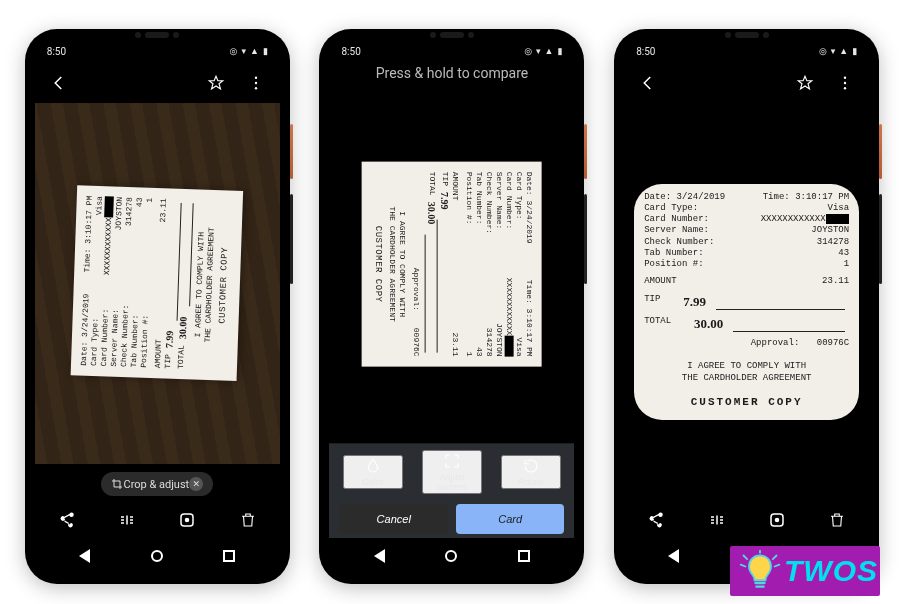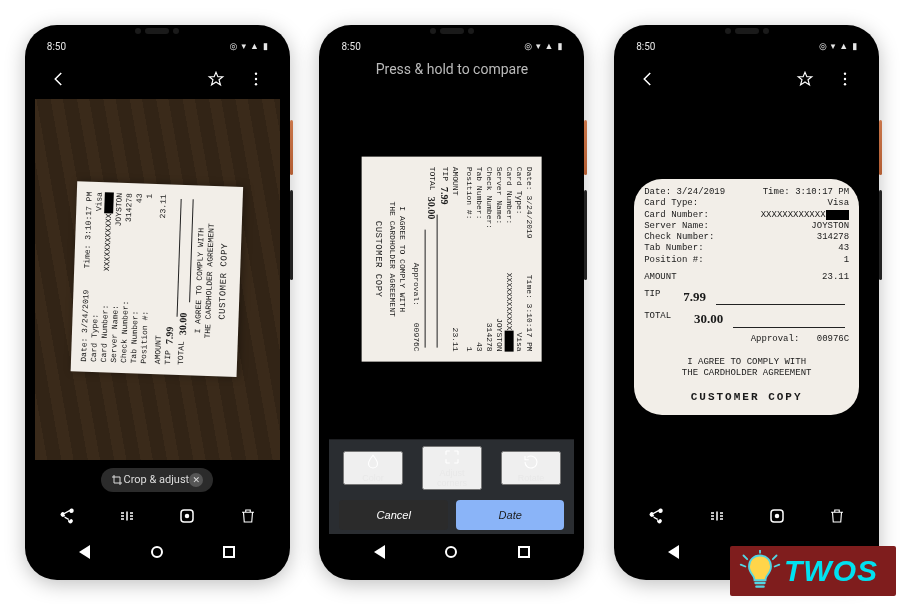--- a/index.html
+++ b/index.html
@@ -7,21 +7,21 @@
     width: 904px;
     height: 604px;
     background: #fff;
     font-family: -apple-system, BlinkMacSystemFont, 'Segoe UI', Roboto, sans-serif;
     position: relative;
     overflow: hidden;
   }
   .scene {
     display: flex;
     justify-content: space-around;
-    align-items: center;
+    align-items: flex-end;
     width: 100%;
     height: 100%;
     padding: 20px 10px;
   }
   
   .phone {
     width: 265px;
     height: 555px;
     background: #000;
     border-radius: 32px;
@@ -202,28 +202,28 @@
     font-size: 14px; color:#bbb; text-align:center; padding: 2px 0 4px;
   }
   
   .crop-panel {
     background: #2a2d31;
     border-top: 1px solid #1e1f22;
   }
   
   .brand {
     position:absolute;
-    right:8px; bottom:8px;
-    background:#7f1d1d;
+    right:24px; bottom:8px;
+    background:#a21caf;
     color:#00e1f0;
     font-weight:800;
     font-style:italic;
     font-family: Arial, sans-serif;
     font-size:30px;
-    padding:8px 18px 8px 54px;
+    padding:8px 2px 8px 54px;
     letter-spacing:1px;
     border-radius:2px;
   }
   .brand svg { position:absolute; left:8px; top:4px; width:44px; height:44px; }
 </style>
 </head>
 <body>
 
 <div class="scene">
 
@@ -457,21 +457,21 @@
             </button>
             <button class="tool-col">
               <svg viewBox="0 0 24 24">
                   <path d="M4 12a8 8 0 1 0 3-6.2M4 4v5h5"></path>
                 </svg>
               <span>Rotate</span>
             </button>
           </div>
           <div class="dual-buttons">
             <button>Cancel</button>
-            <button class="primary">Date</button>
+            <button class="primary">Card</button>
           </div>
         </div>
       </div>
 
       <div class="navbar">
         <div class="nav-back"></div>
         <div class="nav-home"></div>
         <div class="nav-recent"></div>
       </div>
     </div>

